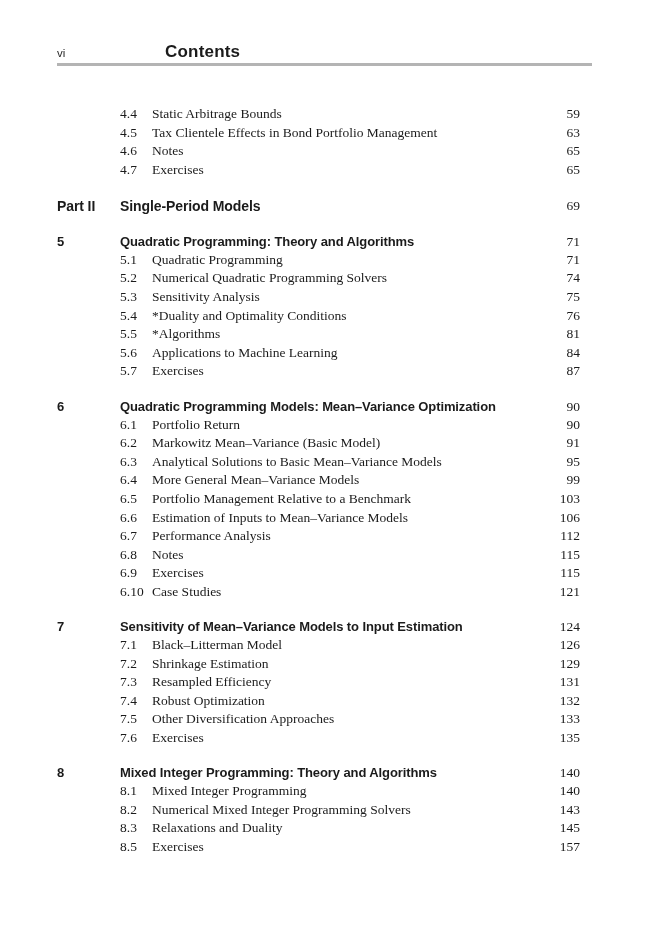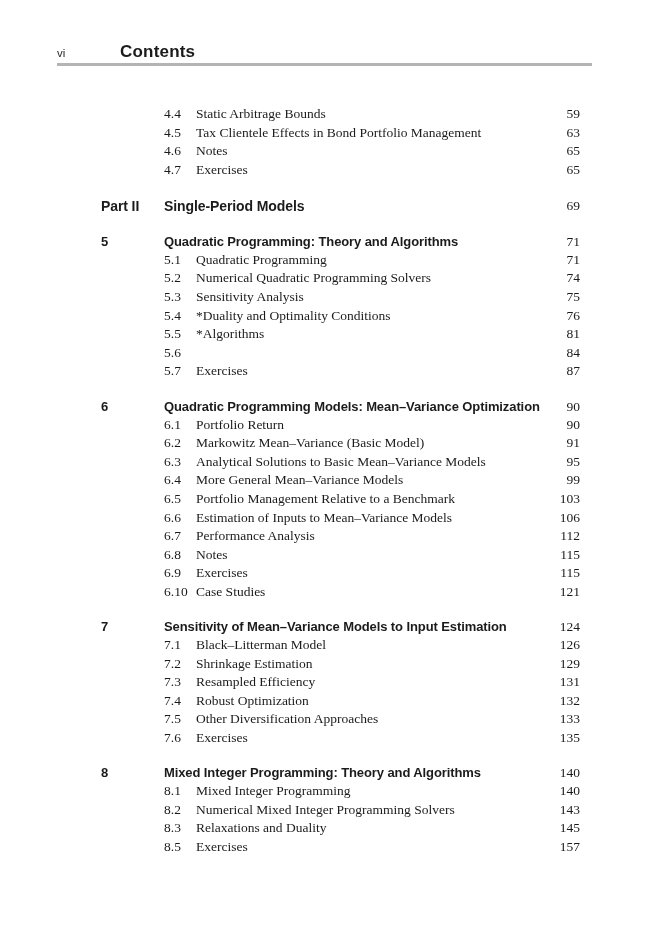--- a/index.html
+++ b/index.html
@@ -21,20 +21,21 @@
     top: 0;
     width: 535px;
   }
   
   .page-header {
     display: flex;
     align-items: baseline;
     margin-top: 42px;
     height: 16px;
     font-family: "Liberation Sans", sans-serif;
+    gap: 45px;
   }
   .folio {
     width: 63px;
     font-size: 11.5px;
     color: #2a2a2a;
   }
   .header-title {
     font-weight: bold;
     font-size: 17px;
     letter-spacing: 0.2px;
@@ -48,21 +49,20 @@
   .toc {
     margin-top: 39px;
   }
   .row {
     position: relative;
     height: 18.6px;
     line-height: 18.6px;
     font-family: "Liberation Serif", serif;
     font-size: 13.5px;
     white-space: nowrap;
-    margin-left: 44px;
   }
   .pg {
     position: absolute;
     right: 12px;
     top: 0;
     font-family: "Liberation Serif", serif;
     font-weight: normal;
     font-size: 13.5px;
   }
   .sec-num  { position: absolute; left: 63px; }
@@ -166,20 +166,21 @@
               <span class="sec-title">*Duality and Optimality Conditions</span>
               <span class="pg">76</span>
             </div>
             <div class="row sec-row">
               <span class="sec-num">5.5</span>
               <span class="sec-title">*Algorithms</span>
               <span class="pg">81</span>
             </div>
             <div class="row sec-row">
               <span class="sec-num">5.6</span>
+              <span class="sec-title">Applications to Machine Learning</span>
               <span class="pg">84</span>
             </div>
             <div class="row sec-row">
               <span class="sec-num">5.7</span>
               <span class="sec-title">Exercises</span>
               <span class="pg">87</span>
             </div>
           </section>
           <section>
             <div class="row chap-row">

